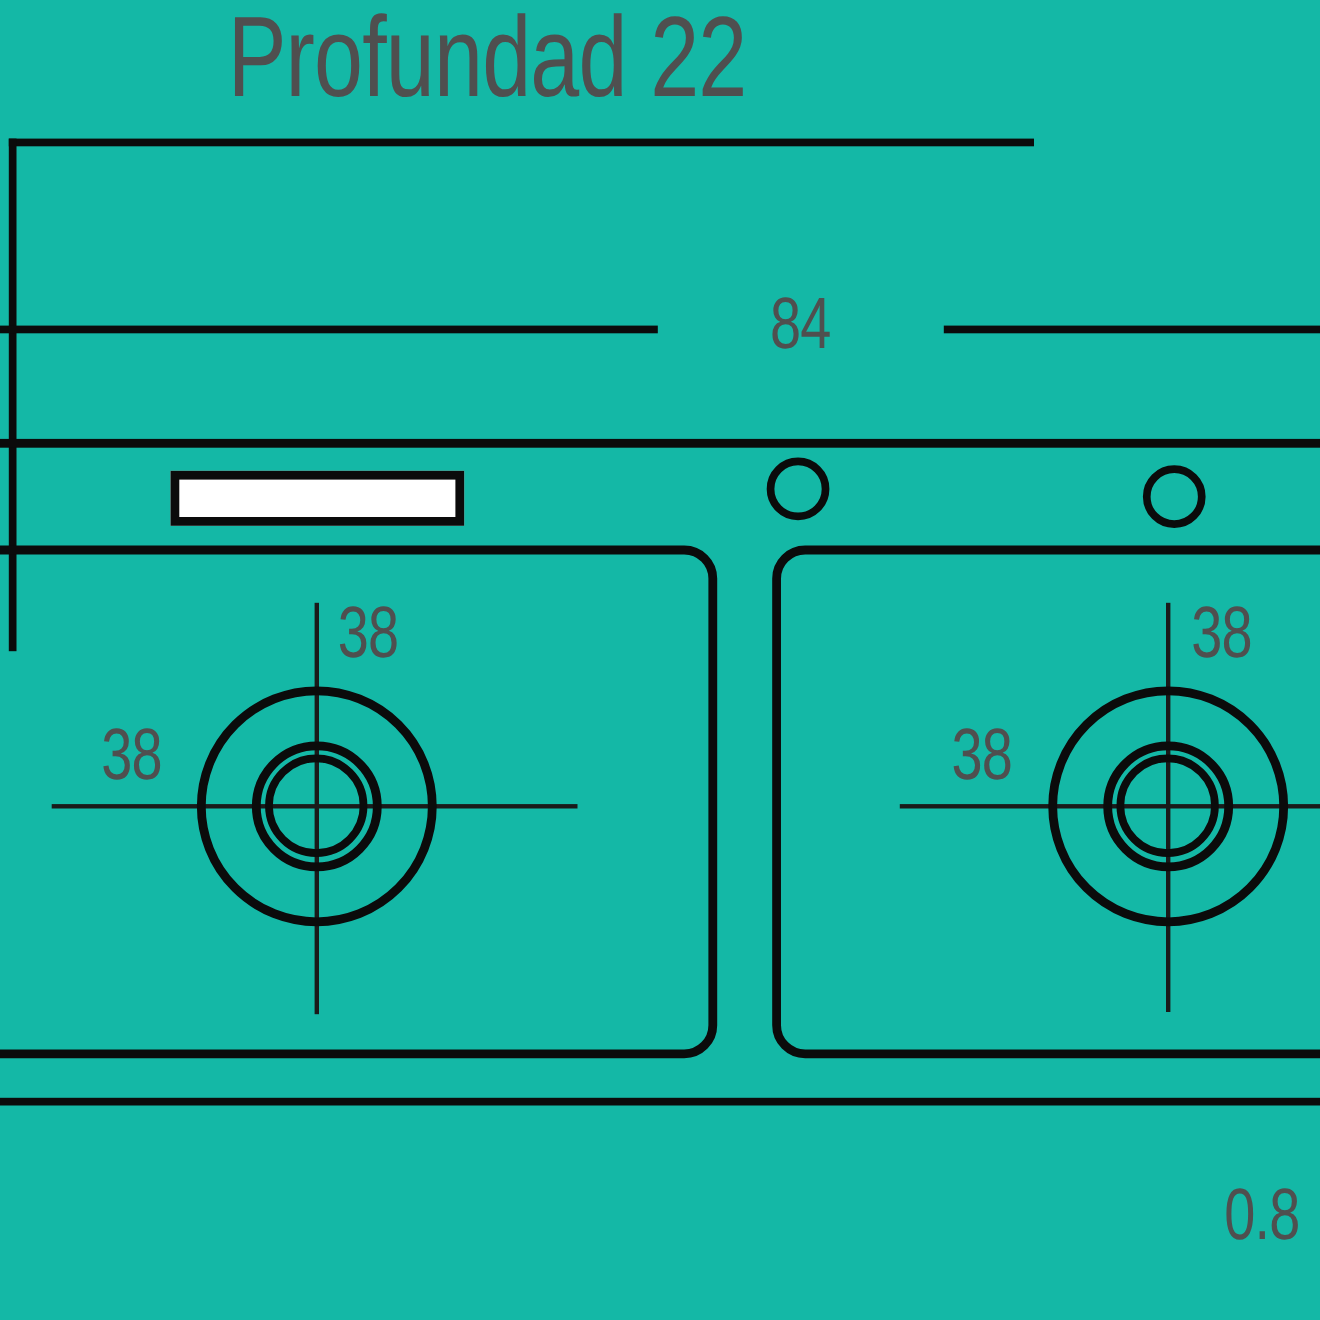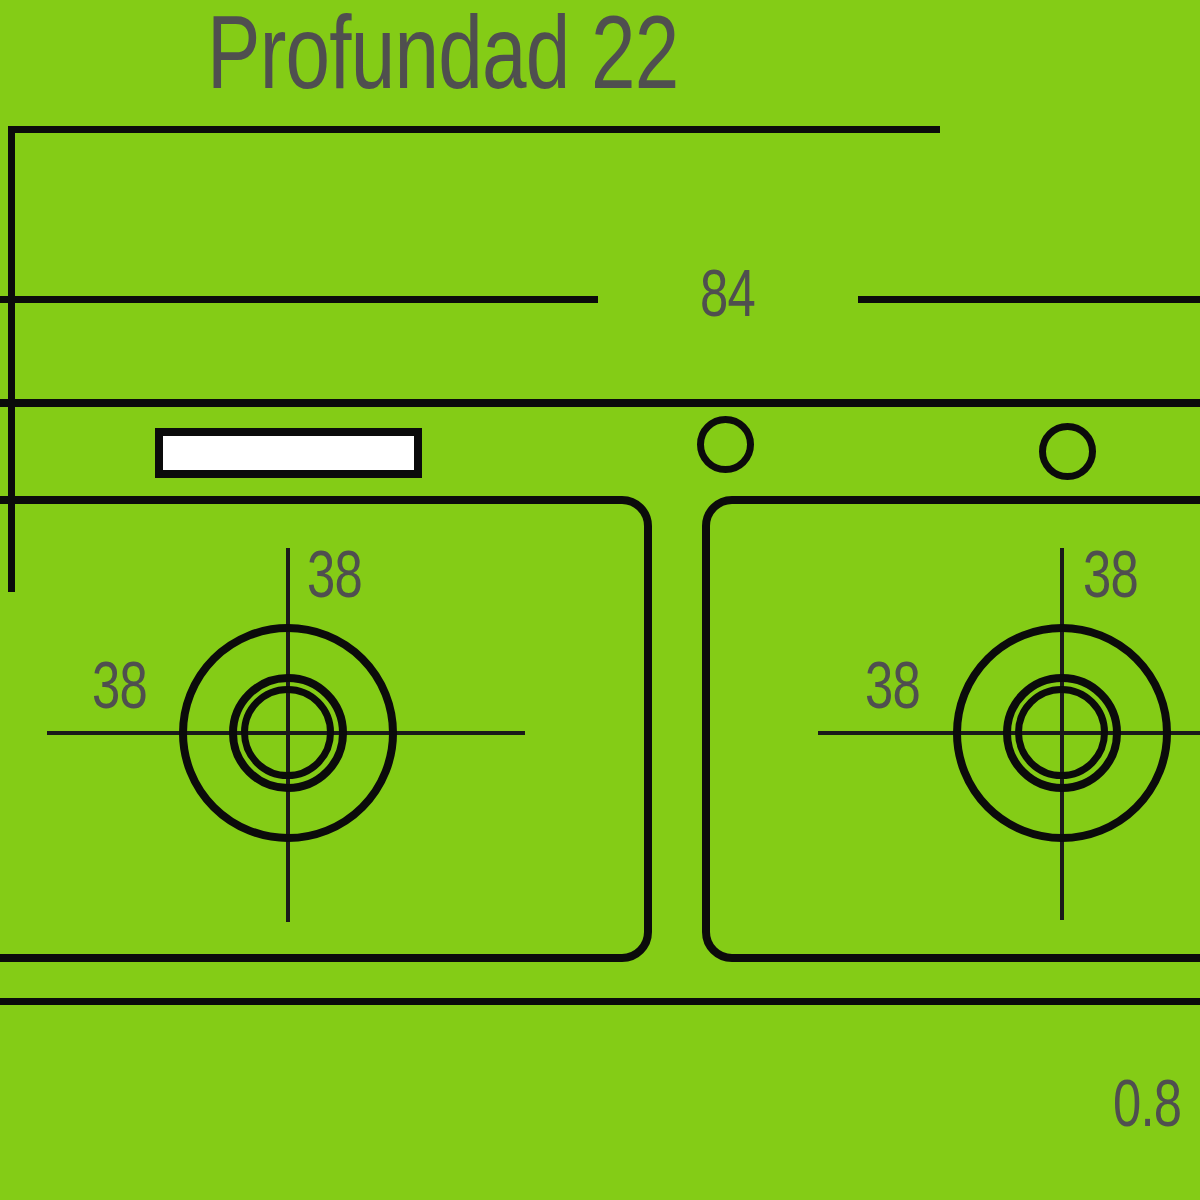--- a/index.html
+++ b/index.html
@@ -5,21 +5,21 @@
   html, body { margin: 0; padding: 0; }
   body {
     width: 1200px; height: 1200px;
     background: #ffffff;
     font-family: "Liberation Sans", sans-serif;
     overflow: hidden;
   }
   #drawing {
     position: relative;
     width: 1200px; height: 1200px;
-    background: #84cc16;
+    background: #14b8a6;
     overflow: hidden;
   }
   .hline, .vline { position: absolute; background: #0b0b0b; }
   .thin { background: #1a1a1a; }
   .label {
     position: absolute;
     color: #4f4f4f;
     line-height: 1;
     white-space: nowrap;
     transform: scaleX(0.77);

